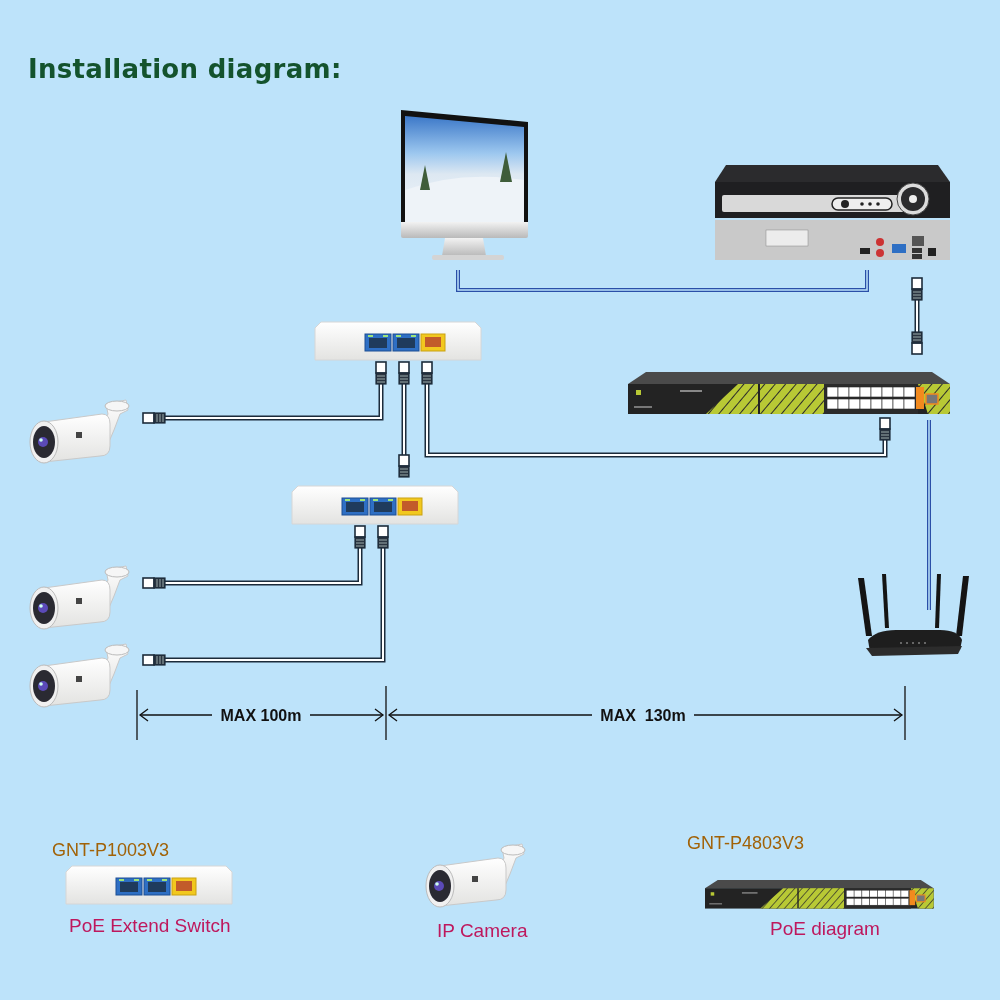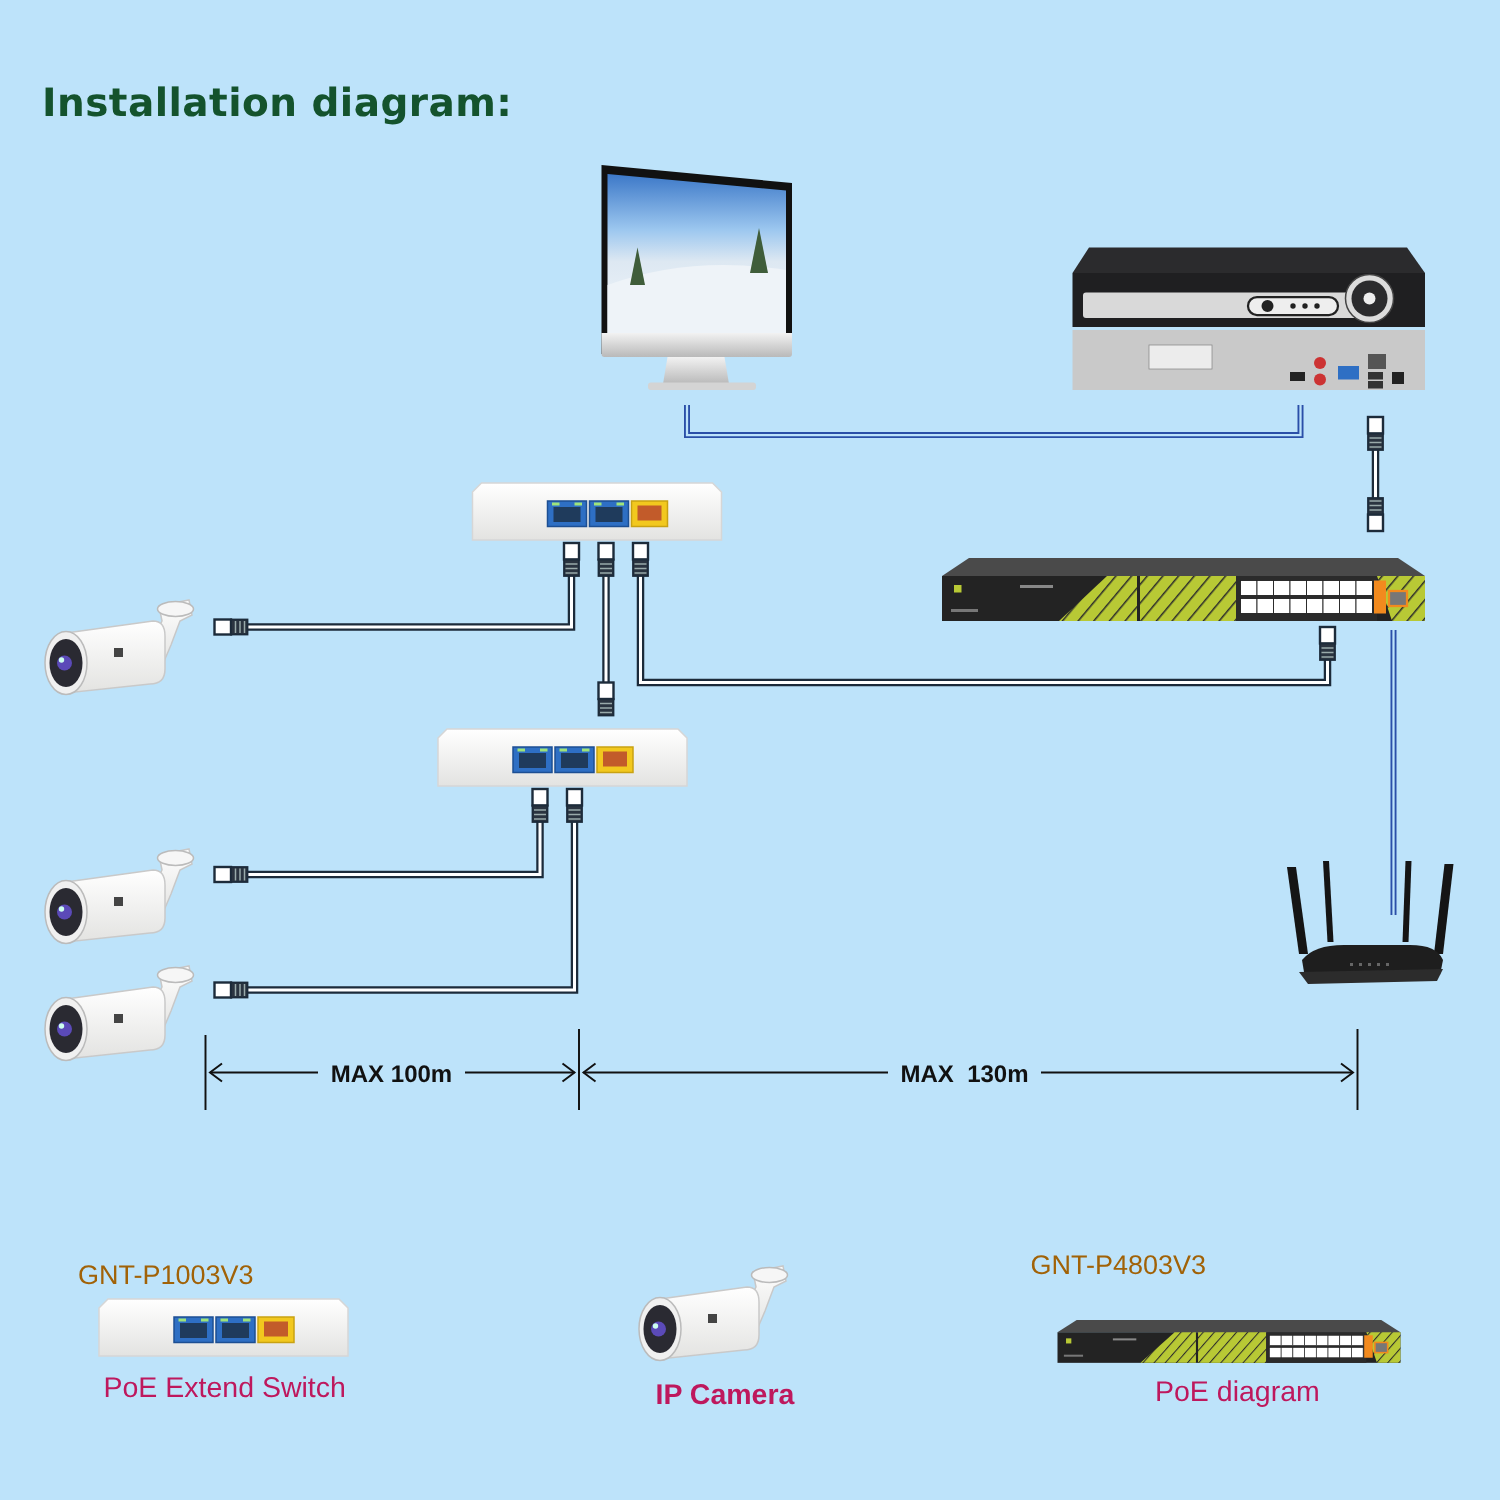--- a/index.html
+++ b/index.html
@@ -263,16 +263,16 @@
   </g>
 
   <use href="#extender" x="64" y="866"></use>
   <use href="#camera" x="424" y="844"></use>
   <use href="#poeswitch" x="0" y="0" transform="translate(705 880) scale(0.71 0.68)"></use>
 </svg>
 
 <div class="abs model-label" style="left:52px; top:840px;">GNT-P1003V3</div>
 <div class="abs legend-label" style="left:69px; top:915px;">PoE Extend Switch</div>
 
-<div class="abs legend-label" style="left:437px; top:920px;font-weight:bold;">IP Camera</div>
+<div class="abs legend-label" style="left:437px; top:920px;">IP Camera</div>
 
 <div class="abs model-label" style="left:687px; top:821px;margin-top:12px;">GNT-P4803V3</div>
 <div class="abs legend-label" style="left:770px; top:918px;">PoE diagram</div>
 
 </body></html>

